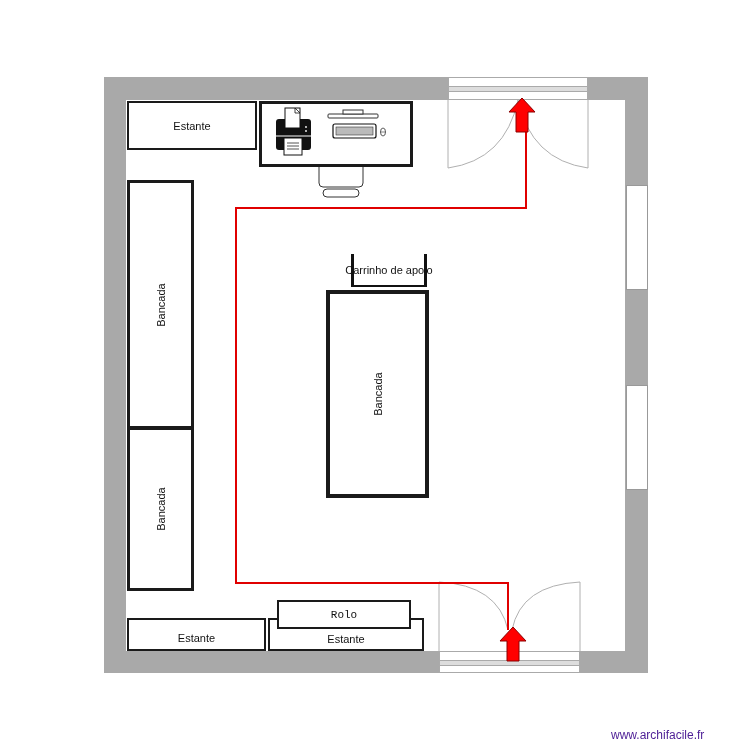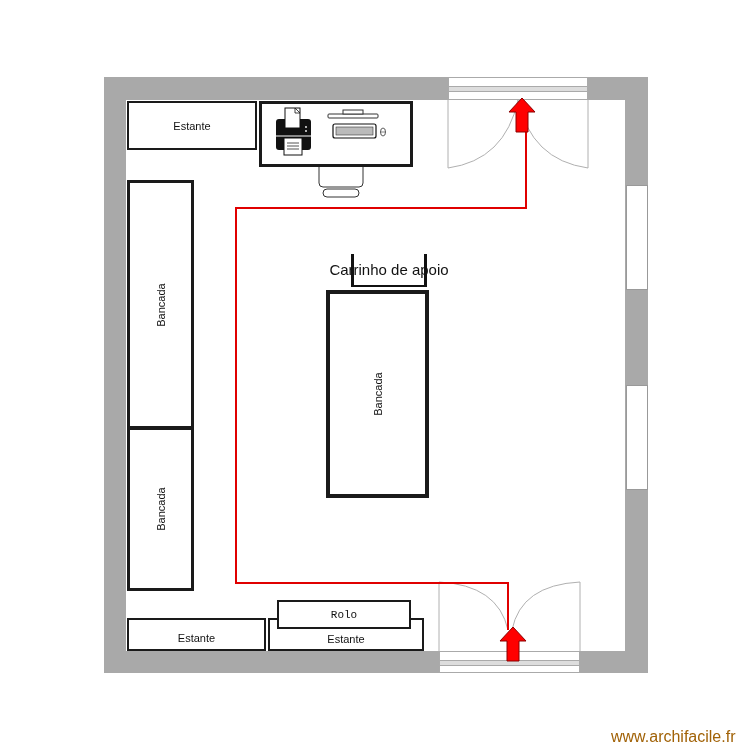--- a/index.html
+++ b/index.html
@@ -5,21 +5,21 @@
   html,body{margin:0;padding:0;background:#fff;}
   body{width:750px;height:750px;position:relative;overflow:hidden;font-family:"Liberation Sans",sans-serif;}
   .abs{position:absolute;box-sizing:border-box;}
   .wall{background:#a9a9a9;}
   .furn{background:#fff;border:2px solid #1a1a1a;display:flex;align-items:center;justify-content:center;font-size:11px;color:#111;}
   .thick{border-width:3px;}
   .vtext{transform:rotate(-90deg);white-space:nowrap;}
   .win{background:#fff;border:1px solid #999;}
   .door-frame{background:#fff;}
   .stripe{position:absolute;left:0;right:0;border-top:1px solid #aaa;border-bottom:1px solid #aaa;background:#ddd;height:4px;}
-  .watermark{font-size:16px;color:#a16207;}
+  .watermark{font-size:12px;color:#4c1d95;}
   svg{position:absolute;left:0;top:0;}
 </style>
 </head>
 <body>
 
 <div class="abs wall" style="left:104px;top:77px;width:344px;height:23px;"></div>
 <div class="abs wall" style="left:588px;top:77px;width:60px;height:23px;"></div>
 <div class="abs wall" style="left:104px;top:77px;width:22px;height:596px;"></div>
 <div class="abs wall" style="left:625px;top:77px;width:23px;height:596px;"></div>
 <div class="abs wall" style="left:104px;top:651px;width:335px;height:22px;"></div>
@@ -98,21 +98,21 @@
   </g>
 </svg>
 
 <div class="abs furn thick" style="left:127px;top:180px;width:67px;height:249px;">
   <span class="vtext">Bancada</span>
 </div>
 <div class="abs furn thick" style="left:127px;top:427px;width:67px;height:164px;">
   <span class="vtext">Bancada</span>
 </div>
 
-<div class="abs" style="left:351px;top:254px;width:76px;height:33px;background:#fff;border-left:3px solid #111;border-right:3px solid #111;border-bottom:2px solid #111;display:flex;align-items:center;justify-content:center;font-size:15px;color:#111;">
+<div class="abs" style="left:351px;top:254px;width:76px;height:33px;background:#fff;border-left:3px solid #111;border-right:3px solid #111;border-bottom:2px solid #111;display:flex;align-items:center;justify-content:center;font-size:11px;color:#111;">
   <span style="white-space:nowrap;">Carrinho de apoio</span>
 </div>
 
 <div class="abs furn" style="left:326px;top:290px;width:103px;height:208px;border-width:4px;">
   <span class="vtext">Bancada</span>
 </div>
 
 <div class="abs furn" style="left:127px;top:618px;width:139px;height:33px;padding-top:6px;">
   <span>Estante</span>
 </div>

